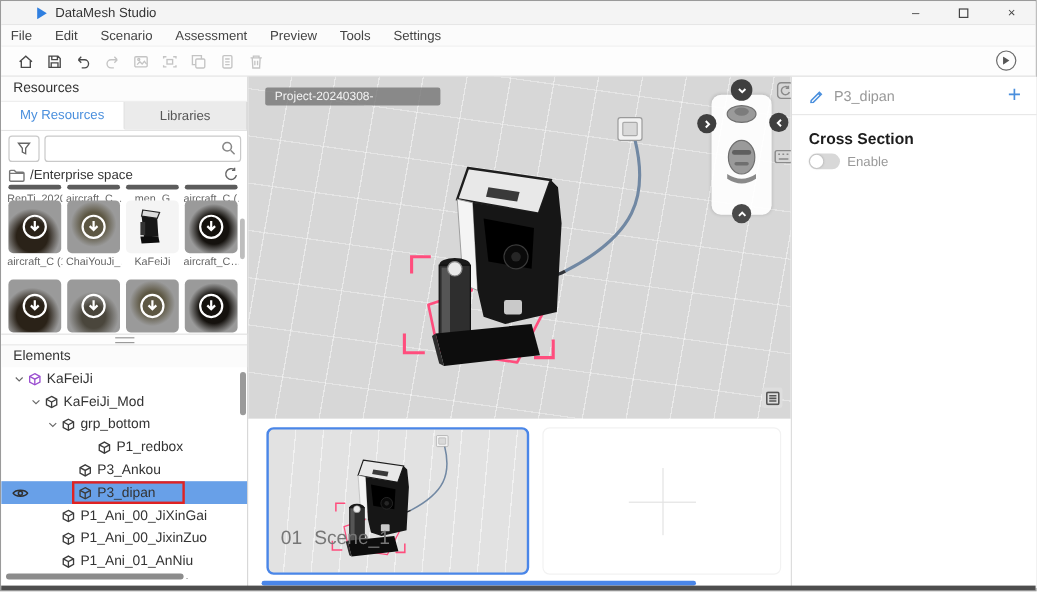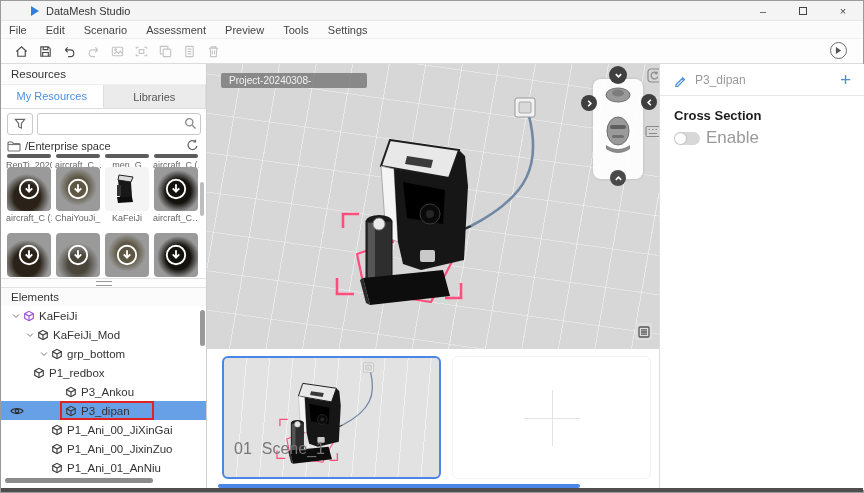--- a/index.html
+++ b/index.html
@@ -147,21 +147,21 @@
     padding:0 14px; border-bottom:1px solid #e8e8e8; }
   .pencil { width:13px; height:13px; color:#4a8fdd; margin-right:8px; }
   .pencil svg { stroke:currentColor; fill:none; stroke-width:1.3; }
   .insp-title { font-size:12px; color:#999; }
   .add-btn { position:absolute; right:14px; font-size:19px; color:#4a8fdd; font-weight:400; line-height:1; }
   .section-title { position:absolute; left:14px; top:44px; font-size:13px; font-weight:bold; color:#1c1c1c; }
   .toggle-row { position:absolute; left:14px; top:64px; display:flex; align-items:center; }
   .toggle { width:26px; height:13px; background:#d8d8d8; border-radius:7px; position:relative; margin-right:6px; }
   .toggle .knob { position:absolute; left:1px; top:1px; width:11px; height:11px; border-radius:50%; background:#fff;
     box-shadow:0 0 2px rgba(0,0,0,.3); }
-  .toggle-label { font-size:17px; color:#999; }
+  .toggle-label { font-size:11px; color:#999; }
 
   .bottom-strip { position:absolute; left:0; bottom:0; width:100%; height:4px; background:#4e4e4e; }
 </style>
 </head>
 <body>
 
 <div class="window">
 
   <div class="titlebar">
     <svg class="app-logo" viewBox="0 0 10 10">
@@ -408,21 +408,21 @@
           <div class="tree-row " style="padding-left:38px">
        <span class="tree-chevron"><svg viewBox="0 0 14 14">
                 <path d="M3 5 7 9 l4-4"></path>
               </svg></span>
      <span class="cube "><svg viewBox="0 0 14 14">
                 <path d="M7 1.6 12 4.3 v5.4 L7 12.4 2 9.7 V4.3 Z"></path>
                 <path d="M2 4.3 7 7 l5-2.7 M7 7 v5.4"></path>
               </svg></span>
      <span>grp_bottom</span>
      </div>
-          <div class="tree-row " style="padding-left:32px">
+          <div class="tree-row " style="padding-left:80px">
 
      <span class="cube "><svg viewBox="0 0 14 14">
                 <path d="M7 1.6 12 4.3 v5.4 L7 12.4 2 9.7 V4.3 Z"></path>
                 <path d="M2 4.3 7 7 l5-2.7 M7 7 v5.4"></path>
               </svg></span>
      <span>P1_redbox</span>
      </div>
           <div class="tree-row " style="padding-left:64px">
 
      <span class="cube "><svg viewBox="0 0 14 14">

